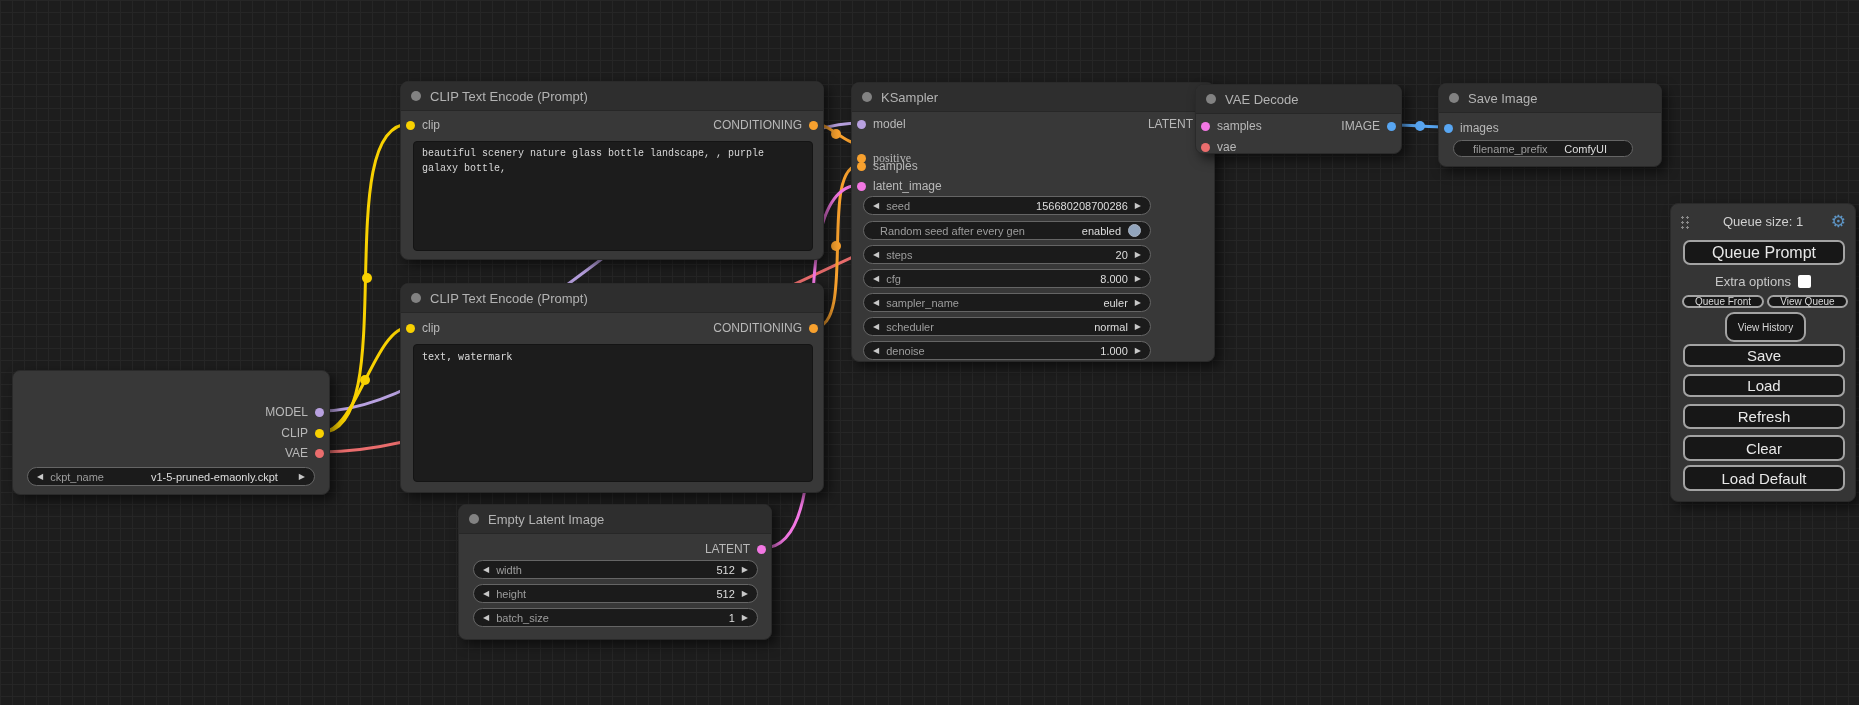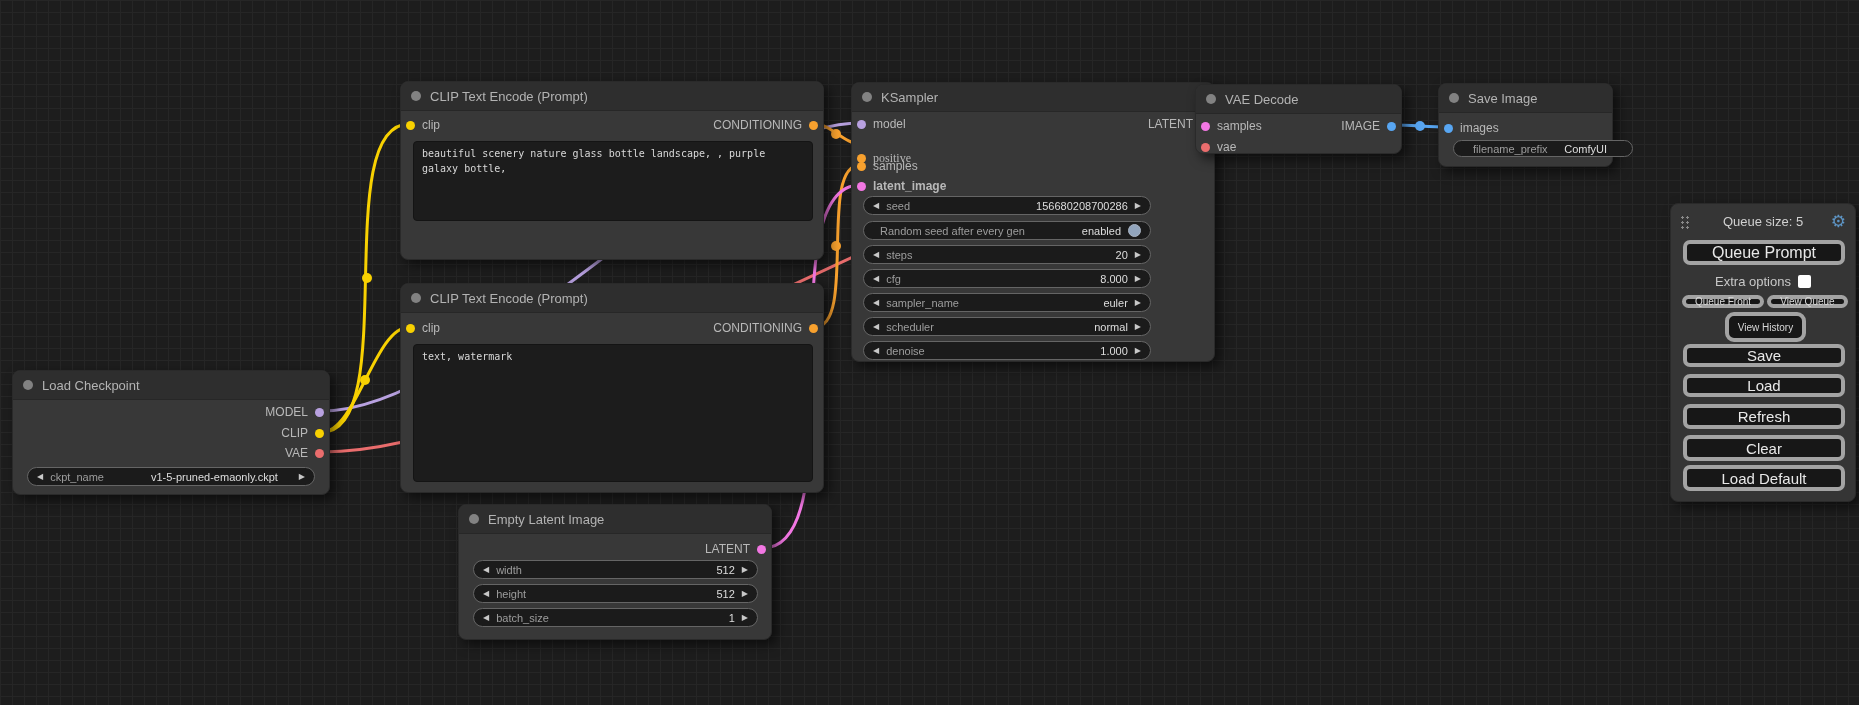--- a/index.html
+++ b/index.html
@@ -47,21 +47,21 @@
     white-space:pre-wrap;word-break:break-word;
   }
   .toggle{width:13px;height:13px;border-radius:50%;border:1px solid #aab4c2;box-sizing:border-box;flex:0 0 auto;}
   
   #queue-panel{
     position:absolute;left:1670px;top:203px;width:186px;height:299px;z-index:3;
     background:#353535;border-radius:8px;border:1px solid #2a2a2a;box-sizing:border-box;
     box-shadow:5px 5px 12px rgba(0,0,0,.55);
   }
   .qbtn{
-    position:absolute;background:#171717;border:4px solid #a3a3a3;border-radius:7px;
+    position:absolute;background:#171717;border:2px solid #a3a3a3;border-radius:7px;
     color:#e8e8e8;display:flex;align-items:center;justify-content:center;
     box-sizing:border-box;cursor:pointer;
   }
   .qbtn.small{border-radius:9px;font-size:10px;color:#d8d8d8;}
   #queue-size{position:absolute;left:0;top:10px;width:100%;text-align:center;color:#d0d0d0;font-size:13px;}
   #drag-handle{
     position:absolute;left:9px;top:11px;width:10px;height:15px;
     background:radial-gradient(circle,#8a8a8a 1.2px,transparent 1.4px);
     background-size:5px 5px;
   }
@@ -90,24 +90,20 @@
     <circle cx="367" cy="278" r="5" fill="#f8d101"></circle>
     <circle cx="365" cy="380" r="5" fill="#f8d101"></circle>
     <circle cx="836" cy="134" r="5" fill="#f8a12e"></circle>
     <circle cx="836" cy="246" r="5" fill="#f8a12e"></circle>
     <circle cx="812" cy="366" r="5" fill="#f277e3"></circle>
     <circle cx="1179" cy="124" r="5" fill="#f277e3"></circle>
     <circle cx="1420" cy="126" r="5" fill="#58a6f2"></circle>
   </svg>
 
   <div class="node" style="left:12px;top:370px;width:318px;height:125px;">
-    <div class="nhead">
-      <span class="ndot"></span>
-      <span class="ntitle">Load Checkpoint</span>
-    </div>
     <div class="port out" style="top:32px;">
       <span class="plabel">MODEL</span>
       <span class="pdot" style="background-color: rgb(184, 161, 224);"></span>
     </div>
     <div class="port out" style="top:53px;">
       <span class="plabel">CLIP</span>
       <span class="pdot" style="background-color: rgb(248, 209, 1);"></span>
     </div>
     <div class="port out" style="top:73px;">
       <span class="plabel">VAE</span>
@@ -127,21 +123,21 @@
       <span class="ntitle">CLIP Text Encode (Prompt)</span>
     </div>
     <div class="port in" style="top:34px;">
       <span class="pdot" style="background-color: rgb(248, 209, 1);"></span>
       <span class="plabel">clip</span>
     </div>
     <div class="port out" style="top:34px;">
       <span class="plabel">CONDITIONING</span>
       <span class="pdot" style="background-color: rgb(248, 161, 46);"></span>
     </div>
-    <div class="textarea" style="left:12px;top:59px;width:400px;height:80px;">beautiful scenery nature glass bottle landscape, , purple galaxy bottle,</div>
+    <div class="textarea" style="left:12px;top:59px;width:400px;height:110px;font-family:Liberation Mono, monospace;">beautiful scenery nature glass bottle landscape, , purple galaxy bottle,</div>
   </div>
 
   <div class="node" style="left:400px;top:283px;width:424px;height:210px;">
     <div class="nhead">
       <span class="ndot"></span>
       <span class="ntitle">CLIP Text Encode (Prompt)</span>
     </div>
     <div class="port in" style="top:35px;">
       <span class="pdot" style="background-color: rgb(248, 209, 1);"></span>
       <span class="plabel">clip</span>
@@ -163,21 +159,21 @@
       <span class="plabel">model</span>
     </div>
     <div class="port in" style="top:66px;font-family:Liberation Serif, serif;">
       <span class="pdot" style="background-color: rgb(248, 161, 46);"></span>
       <span class="plabel">positive</span>
     </div>
     <div class="port in" style="top:74px;">
       <span class="pdot" style="background-color: rgb(248, 161, 46);"></span>
       <span class="plabel">samples</span>
     </div>
-    <div class="port in" style="top:94px;font-weight:bold;">
+    <div class="port in" style="top:94px;">
       <span class="pdot" style="background-color: rgb(242, 119, 227);"></span>
       <span class="plabel">latent_image</span>
     </div>
     <div class="port out" style="top:32px;">
       <span class="plabel">LATENT</span>
       <span class="pdot" style="background-color: rgb(242, 119, 227);"></span>
     </div>
     <div class="widget" style="left:11px;top:113px;width:288px;">
       <span class="warr">◀</span>
       <span class="wlab">seed</span>
@@ -233,21 +229,21 @@
     <div class="port in" style="top:53px;">
       <span class="pdot" style="background-color: rgb(234, 109, 109);"></span>
       <span class="plabel">vae</span>
     </div>
     <div class="port out" style="top:32px;">
       <span class="plabel">IMAGE</span>
       <span class="pdot" style="background-color: rgb(88, 166, 242);"></span>
     </div>
   </div>
 
-  <div class="node" style="left:1438px;top:83px;width:175px;height:84px;">
+  <div class="node" style="left:1438px;top:83px;width:224px;height:84px;">
     <div class="nhead">
       <span class="ndot"></span>
       <span class="ntitle">Save Image</span>
     </div>
     <div class="port in" style="top:35px;">
       <span class="pdot" style="background-color: rgb(88, 166, 242);"></span>
       <span class="plabel">images</span>
     </div>
     <div class="widget" style="left:14px;top:56px;width:180px;height:17px;">
       <span class="wlab" style="margin-left:10px;">filename_prefix</span>
@@ -279,21 +275,21 @@
     <div class="widget" style="left:14px;top:103px;width:285px;">
       <span class="warr">◀</span>
       <span class="wlab">batch_size</span>
       <span class="wval">1</span>
       <span class="warr">▶</span>
     </div>
   </div>
 
   <div id="queue-panel">
     <div id="drag-handle"></div>
-    <div id="queue-size">Queue size: 5</div>
+    <div id="queue-size">Queue size: 1</div>
     <div id="gear" style="color: rgb(93, 148, 196);">⚙</div>
     <div class="qbtn" style="left:12px;top:36px;width:162px;height:25px;font-size:16px;">Queue Prompt</div>
     <div id="extra-row">
       <span id="extra-label">Extra options</span>
       <span id="extra-checkbox"></span>
     </div>
     <div class="qbtn small" style="left:11px;top:91px;width:82px;height:13px;">Queue Front</div>
     <div class="qbtn small" style="left:96px;top:91px;width:81px;height:13px;">View Queue</div>
     <div class="qbtn small" style="left:54px;top:108px;width:81px;height:30px;">View History</div>
     <div class="qbtn" style="left:12px;top:140px;width:162px;height:23px;font-size:15px;">Save</div>

